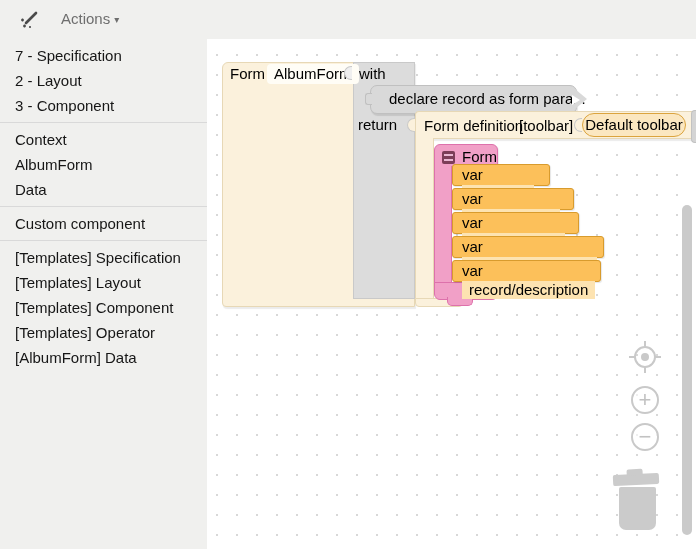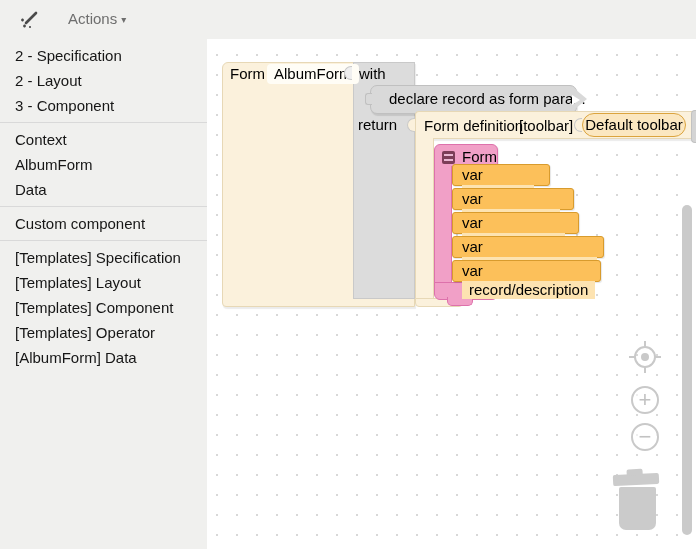--- a/index.html
+++ b/index.html
@@ -3,21 +3,21 @@
 <meta charset="utf-8">
 <style>
   * { margin:0; padding:0; box-sizing:border-box; }
   html,body { width:696px; height:549px; }
   body { font-family:"Liberation Sans", sans-serif; background:#fff; }
   #app { position:relative; width:696px; height:549px; background:#f0f0ee; overflow:hidden; }
 
   
   #topbar { position:absolute; left:0; top:0; width:696px; height:39px; background:#f0f0ee; }
   #wand { position:absolute; left:20px; top:11px; width:18px; height:18px; }
-  #actions { position:absolute; left:68px; top:10px; font-size:15px; color:#6e6e6e; cursor:pointer; }
+  #actions { position:absolute; left:61px; top:10px; font-size:15px; color:#6e6e6e; cursor:pointer; }
   #actions .caret { font-size:10px; color:#6e6e6e; margin-left:4px; vertical-align:1px; }
 
   
   #sidebar { position:absolute; left:0; top:39px; width:207px; height:510px; background:#f0f0ee; }
   .tb-group { padding:4px 0; }
   .tb-group + .tb-group { border-top:1px solid #d9d9d9; }
   .tb-item { height:25px; line-height:25px; padding-left:15px; font-size:15px; color:#161616; cursor:pointer; white-space:nowrap; }
 
   
   #canvas { position:absolute; left:207px; top:39px; width:489px; height:510px; background:#fff;
@@ -90,21 +90,21 @@
       <line x1="9" y1="16" x2="11" y2="16" stroke="#4a4a4a" stroke-width="1.2"></line>
       <line x1="10" y1="15" x2="10" y2="17" stroke="#4a4a4a" stroke-width="1.2"></line>
     </svg>
     <div id="actions">
       <span>Actions</span><span class="caret">▾</span>
     </div>
   </div>
 
   <div id="sidebar">
     <div class="tb-group">
-      <div class="tb-item">2 - Specification</div>
+      <div class="tb-item">7 - Specification</div>
       <div class="tb-item">2 - Layout</div>
       <div class="tb-item">3 - Component</div>
     </div>
     <div class="tb-group">
       <div class="tb-item">Context</div>
       <div class="tb-item">AlbumForm</div>
       <div class="tb-item">Data</div>
     </div>
     <div class="tb-group">
       <div class="tb-item">Custom component</div>

